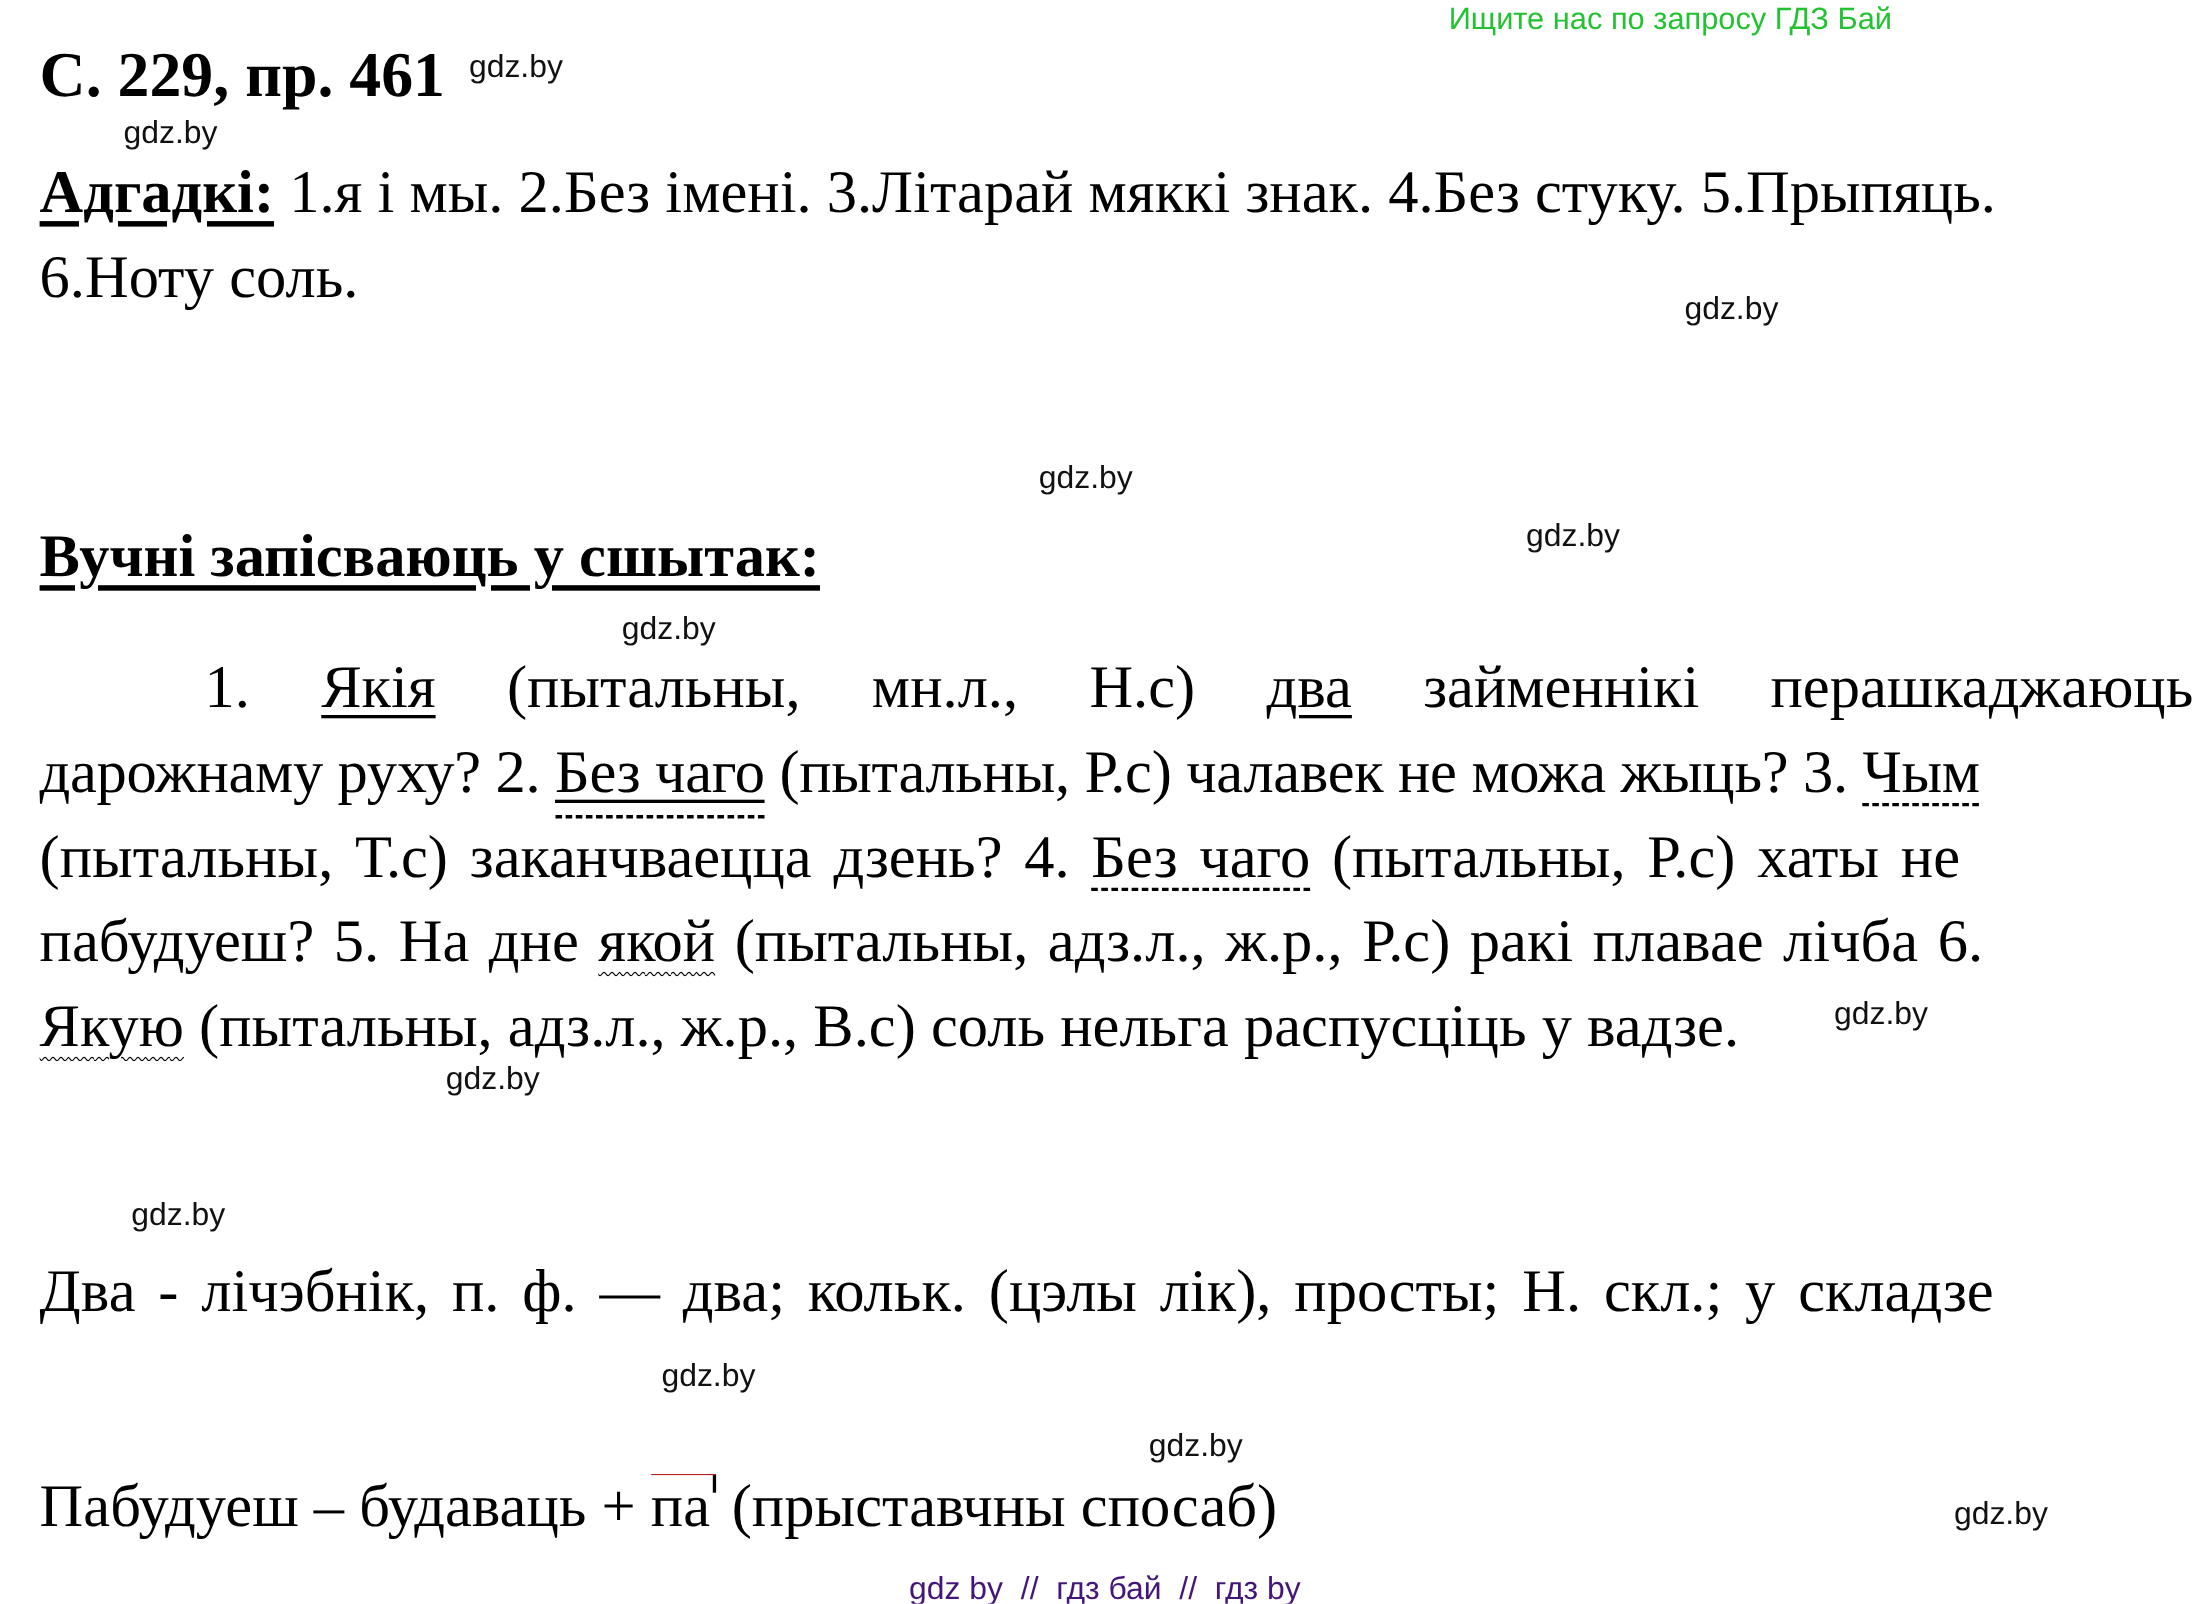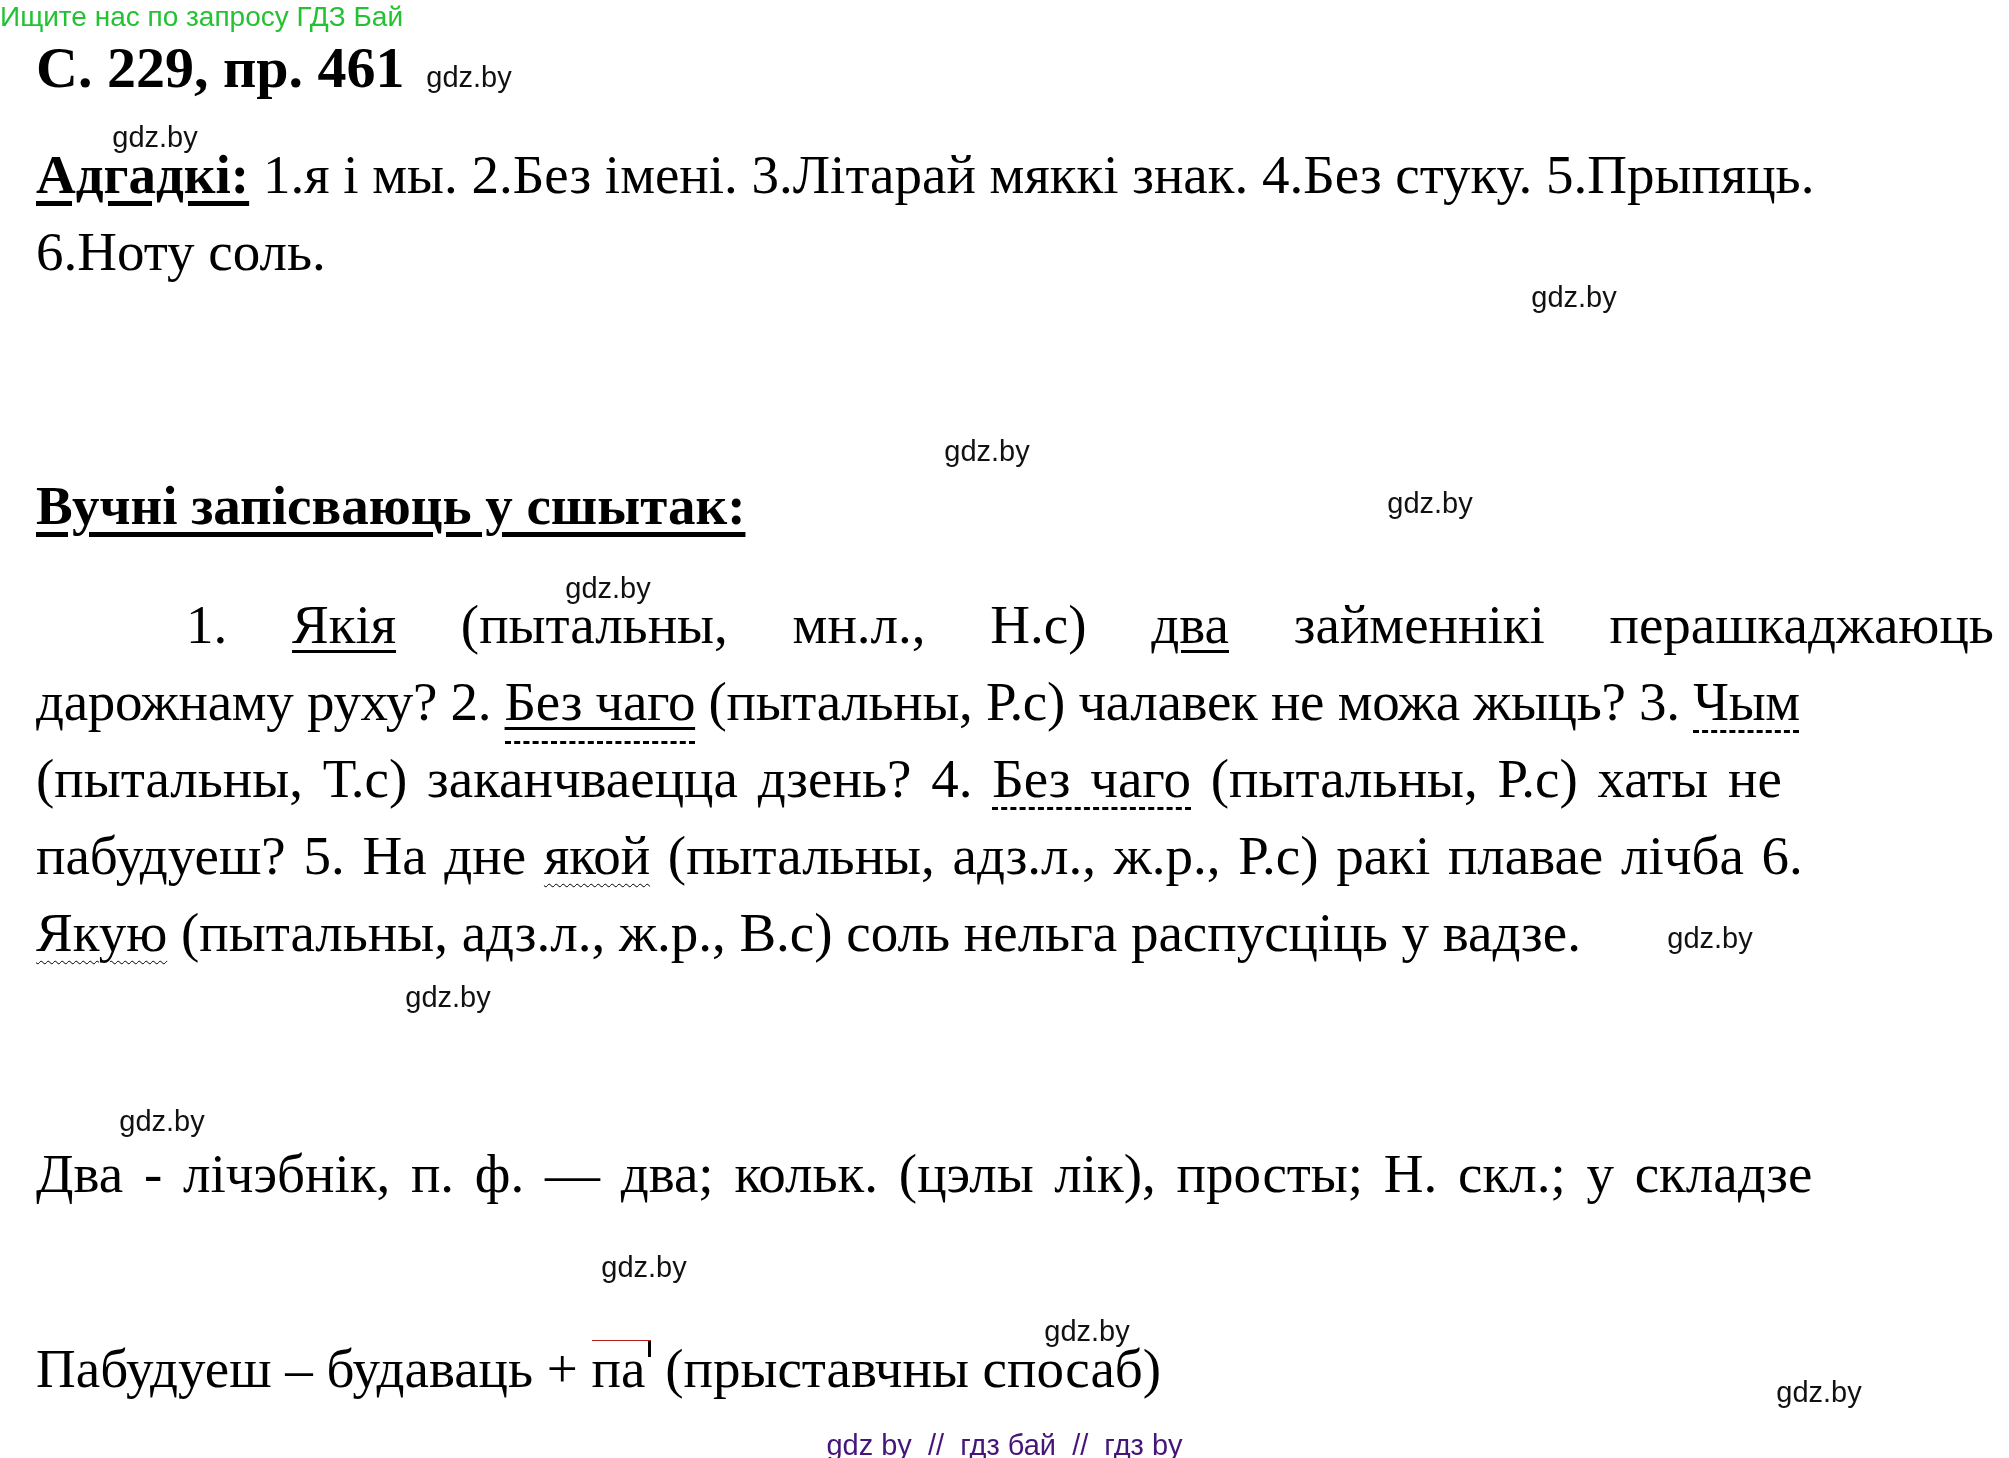--- a/index.html
+++ b/index.html
@@ -1,24 +1,24 @@
 <!DOCTYPE html>
 <html><head>
 <meta charset="utf-8">
 <style>
   html, body { margin: 0; padding: 0; background: #ffffff; }
   body { width: 2009px; height: 1458px; position: relative; overflow: hidden; }
   .serif { font-family: "Liberation Serif", "DejaVu Serif", serif; color: #000; }
   .sans { font-family: "Liberation Sans", "DejaVu Sans", sans-serif; }
   .abs { position: absolute; white-space: nowrap; }
 
-  .top-banner { left: 0; width: 1720px; top: 0; text-align: left; font-size: 28px; color: #22c232; line-height: 34px; }
+  .top-banner { left: 0; width: 1720px; top: 0; text-align: right; font-size: 28px; color: #22c232; line-height: 34px; }
   .title { left: 36px; top: 36px; font-size: 58px; font-weight: bold; line-height: 64px; }
 
-  .wm { font-size: 29px; color: #111; line-height: 32px; transform: translate(-50%, -50%); margin-top: 16px; }
+  .wm { font-size: 29px; color: #111; line-height: 32px; transform: translate(-50%, -50%); }
 
   .block { left: 36px; width: 1958px; font-size: 55px; line-height: 77px; }
   .line { height: 77px; white-space: nowrap; }
 
   .heading-u { font-weight: bold; text-decoration: underline; text-decoration-thickness: 5px; text-underline-offset: 8px; }
 
   .u-solid { text-decoration: underline; text-decoration-thickness: 3px; text-underline-offset: 7px; text-align: center; }
   .u-double { position: relative; text-decoration: underline; text-decoration-thickness: 3px; text-underline-offset: 7px; }
   .u-double::after { content: ""; position: absolute; left: 0; right: 0; bottom: -12px; border-bottom: 3px dashed #000; }
   .u-dashed { text-decoration: underline dashed; text-decoration-thickness: 3px; text-underline-offset: 10px; }

